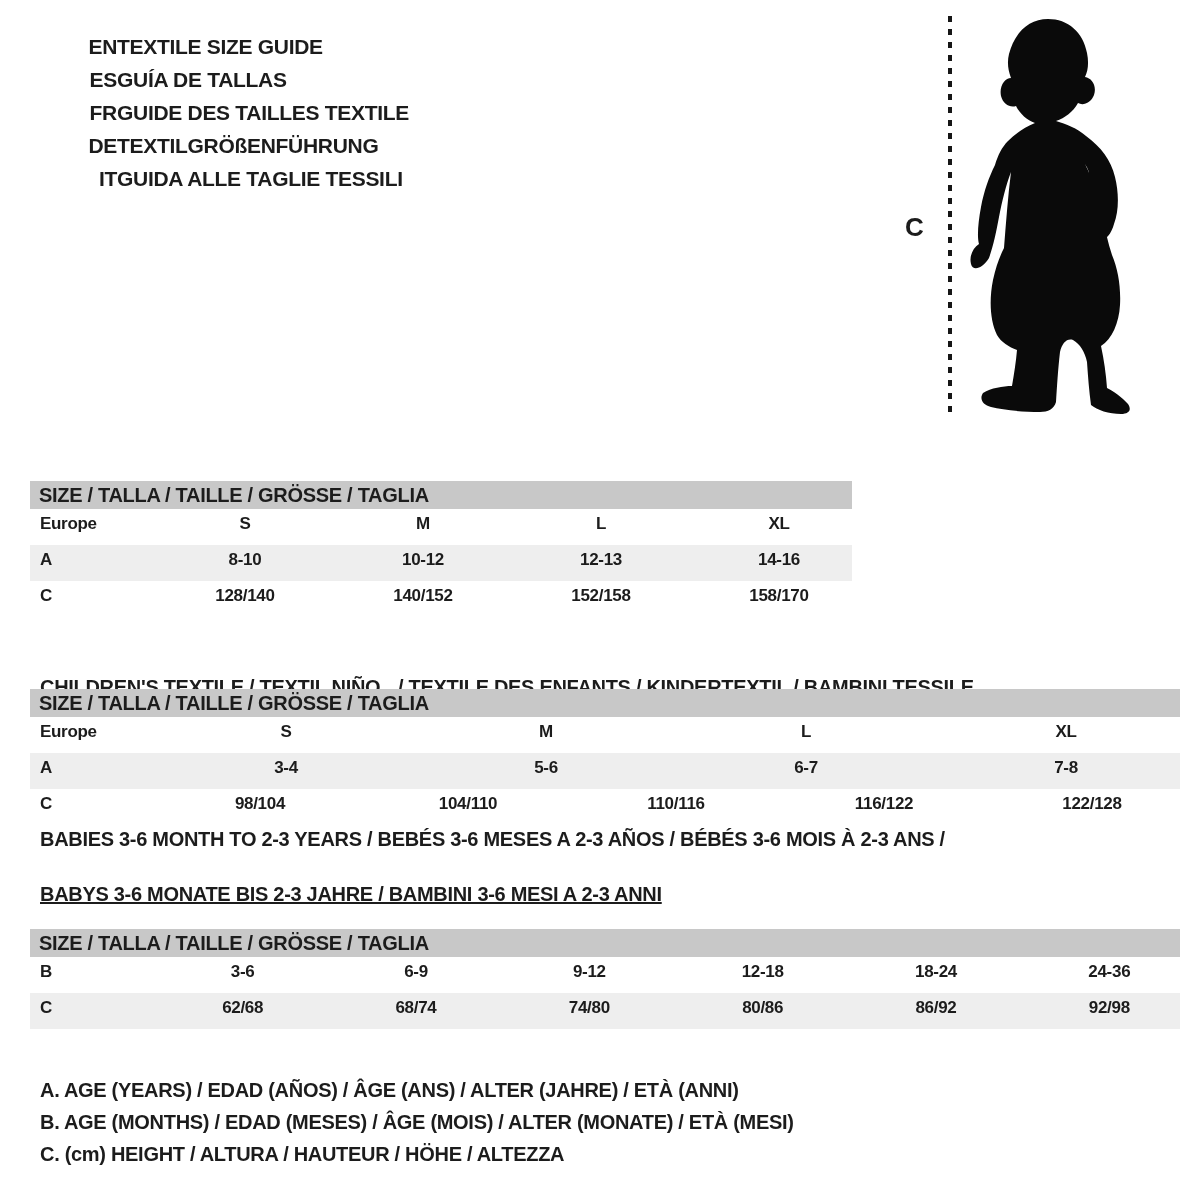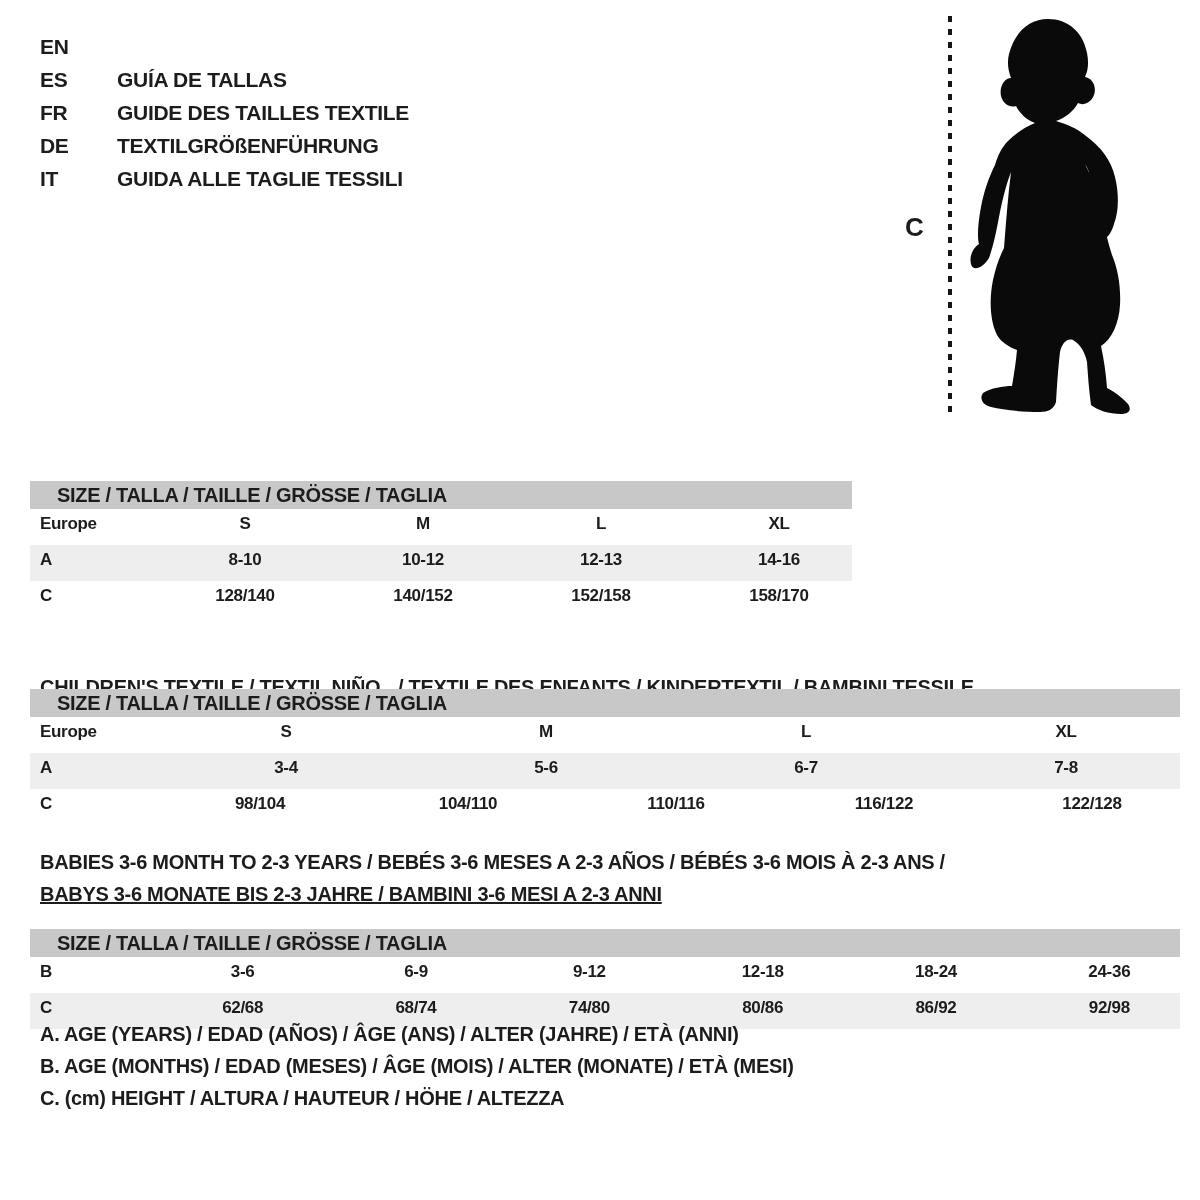--- a/index.html
+++ b/index.html
@@ -7,60 +7,61 @@
   body {
     font-family:"Liberation Sans","DejaVu Sans",sans-serif;
     font-weight:700;
     color:#1c1c1c;
     position:relative;
     letter-spacing:-0.3px;
   }
   .page { position:relative; width:1200px; height:1200px; background:#fff; overflow:hidden; }
 
   
-  .langs { position:absolute; left:40px; top:30px; }
+  .langs { position:absolute; left:40px; top:30px;text-align:right; }
   .lang-row { display:flex; font-size:21px; line-height:33px; }
   .lang-code { width:77px; flex:0 0 77px; }
   .lang-label { white-space:nowrap; }
 
   
   .measure-line {
     position:absolute; left:948px; top:16px; width:4px; height:402px;
     background:repeating-linear-gradient(to bottom,#161616 0 6px,transparent 6px 13px);
   }
   .measure-label { position:absolute; left:905px; top:212px; font-size:26px; }
   .figure-svg { position:absolute; left:962px; top:16px; }
 
   
   .sec-title { position:absolute; left:40px; font-size:20px; white-space:nowrap; }
   .sec-title .sub { font-size:13px; vertical-align:-4px; }
 
   
   .sgtable { position:absolute; left:30px; }
   .thead {
     background:#c8c8c8; height:28px; line-height:28px;
-    padding-left:27px; font-size:20px; white-space:nowrap;
+    padding-left:9px; font-size:20px; white-space:nowrap;
   }
   .trow { display:flex; height:36px; line-height:30px; font-size:17px;gap:32px; }
   .trow.shaded { background:#eeeeee; }
   .tlabel { flex:0 0 110px; padding-left:10px; text-align:left; }
   .tcell { flex:1 1 0; text-align:center; }
 
   
-  .legend { position:absolute; left:40px; top:1018px; }
+  .legend { position:absolute; left:40px; top:1074px; }
   .legend-line { font-size:20px; line-height:32px; white-space:nowrap; }
 </style>
 </head>
 <body>
 
 <div class="page">
 
   <div class="langs">
     <div class="lang-row">
       <span class="lang-code">EN</span>
+      <span class="lang-label">TEXTILE SIZE GUIDE</span>
     </div>
     <div class="lang-row">
       <span class="lang-code">ES</span>
       <span class="lang-label">GUÍA DE TALLAS</span>
     </div>
     <div class="lang-row">
       <span class="lang-code">FR</span>
       <span class="lang-label">GUIDE DES TAILLES TEXTILE</span>
     </div>
     <div class="lang-row">
@@ -178,21 +179,21 @@
     <div class="trow">
       <span class="tlabel">C</span>
       <span class="tcell">98/104</span>
       <span class="tcell">104/110</span>
       <span class="tcell">110/116</span>
       <span class="tcell">116/122</span>
       <span class="tcell">122/128</span>
     </div>
   </div>
 
-  <div class="sec-title" style="top:851px;">
+  <div class="sec-title" style="top:828px;">
     <span>BABIES 3-6 MONTH TO 2-3 YEARS / BEBÉS 3-6 MESES A 2-3 AÑOS / BÉBÉS 3-6 MOIS À 2-3 ANS /</span>
   </div>
   <div class="sec-title" style="top:883px;text-decoration:underline;">
     <span>BABYS 3-6 MONATE BIS 2-3 JAHRE / BAMBINI 3-6 MESI A 2-3 ANNI</span>
   </div>
   <div class="sgtable" style="top:929px; width:1150px;">
     <div class="thead">
       <span>SIZE / TALLA / TAILLE / GRÖSSE / TAGLIA</span>
     </div>
     <div class="trow">

